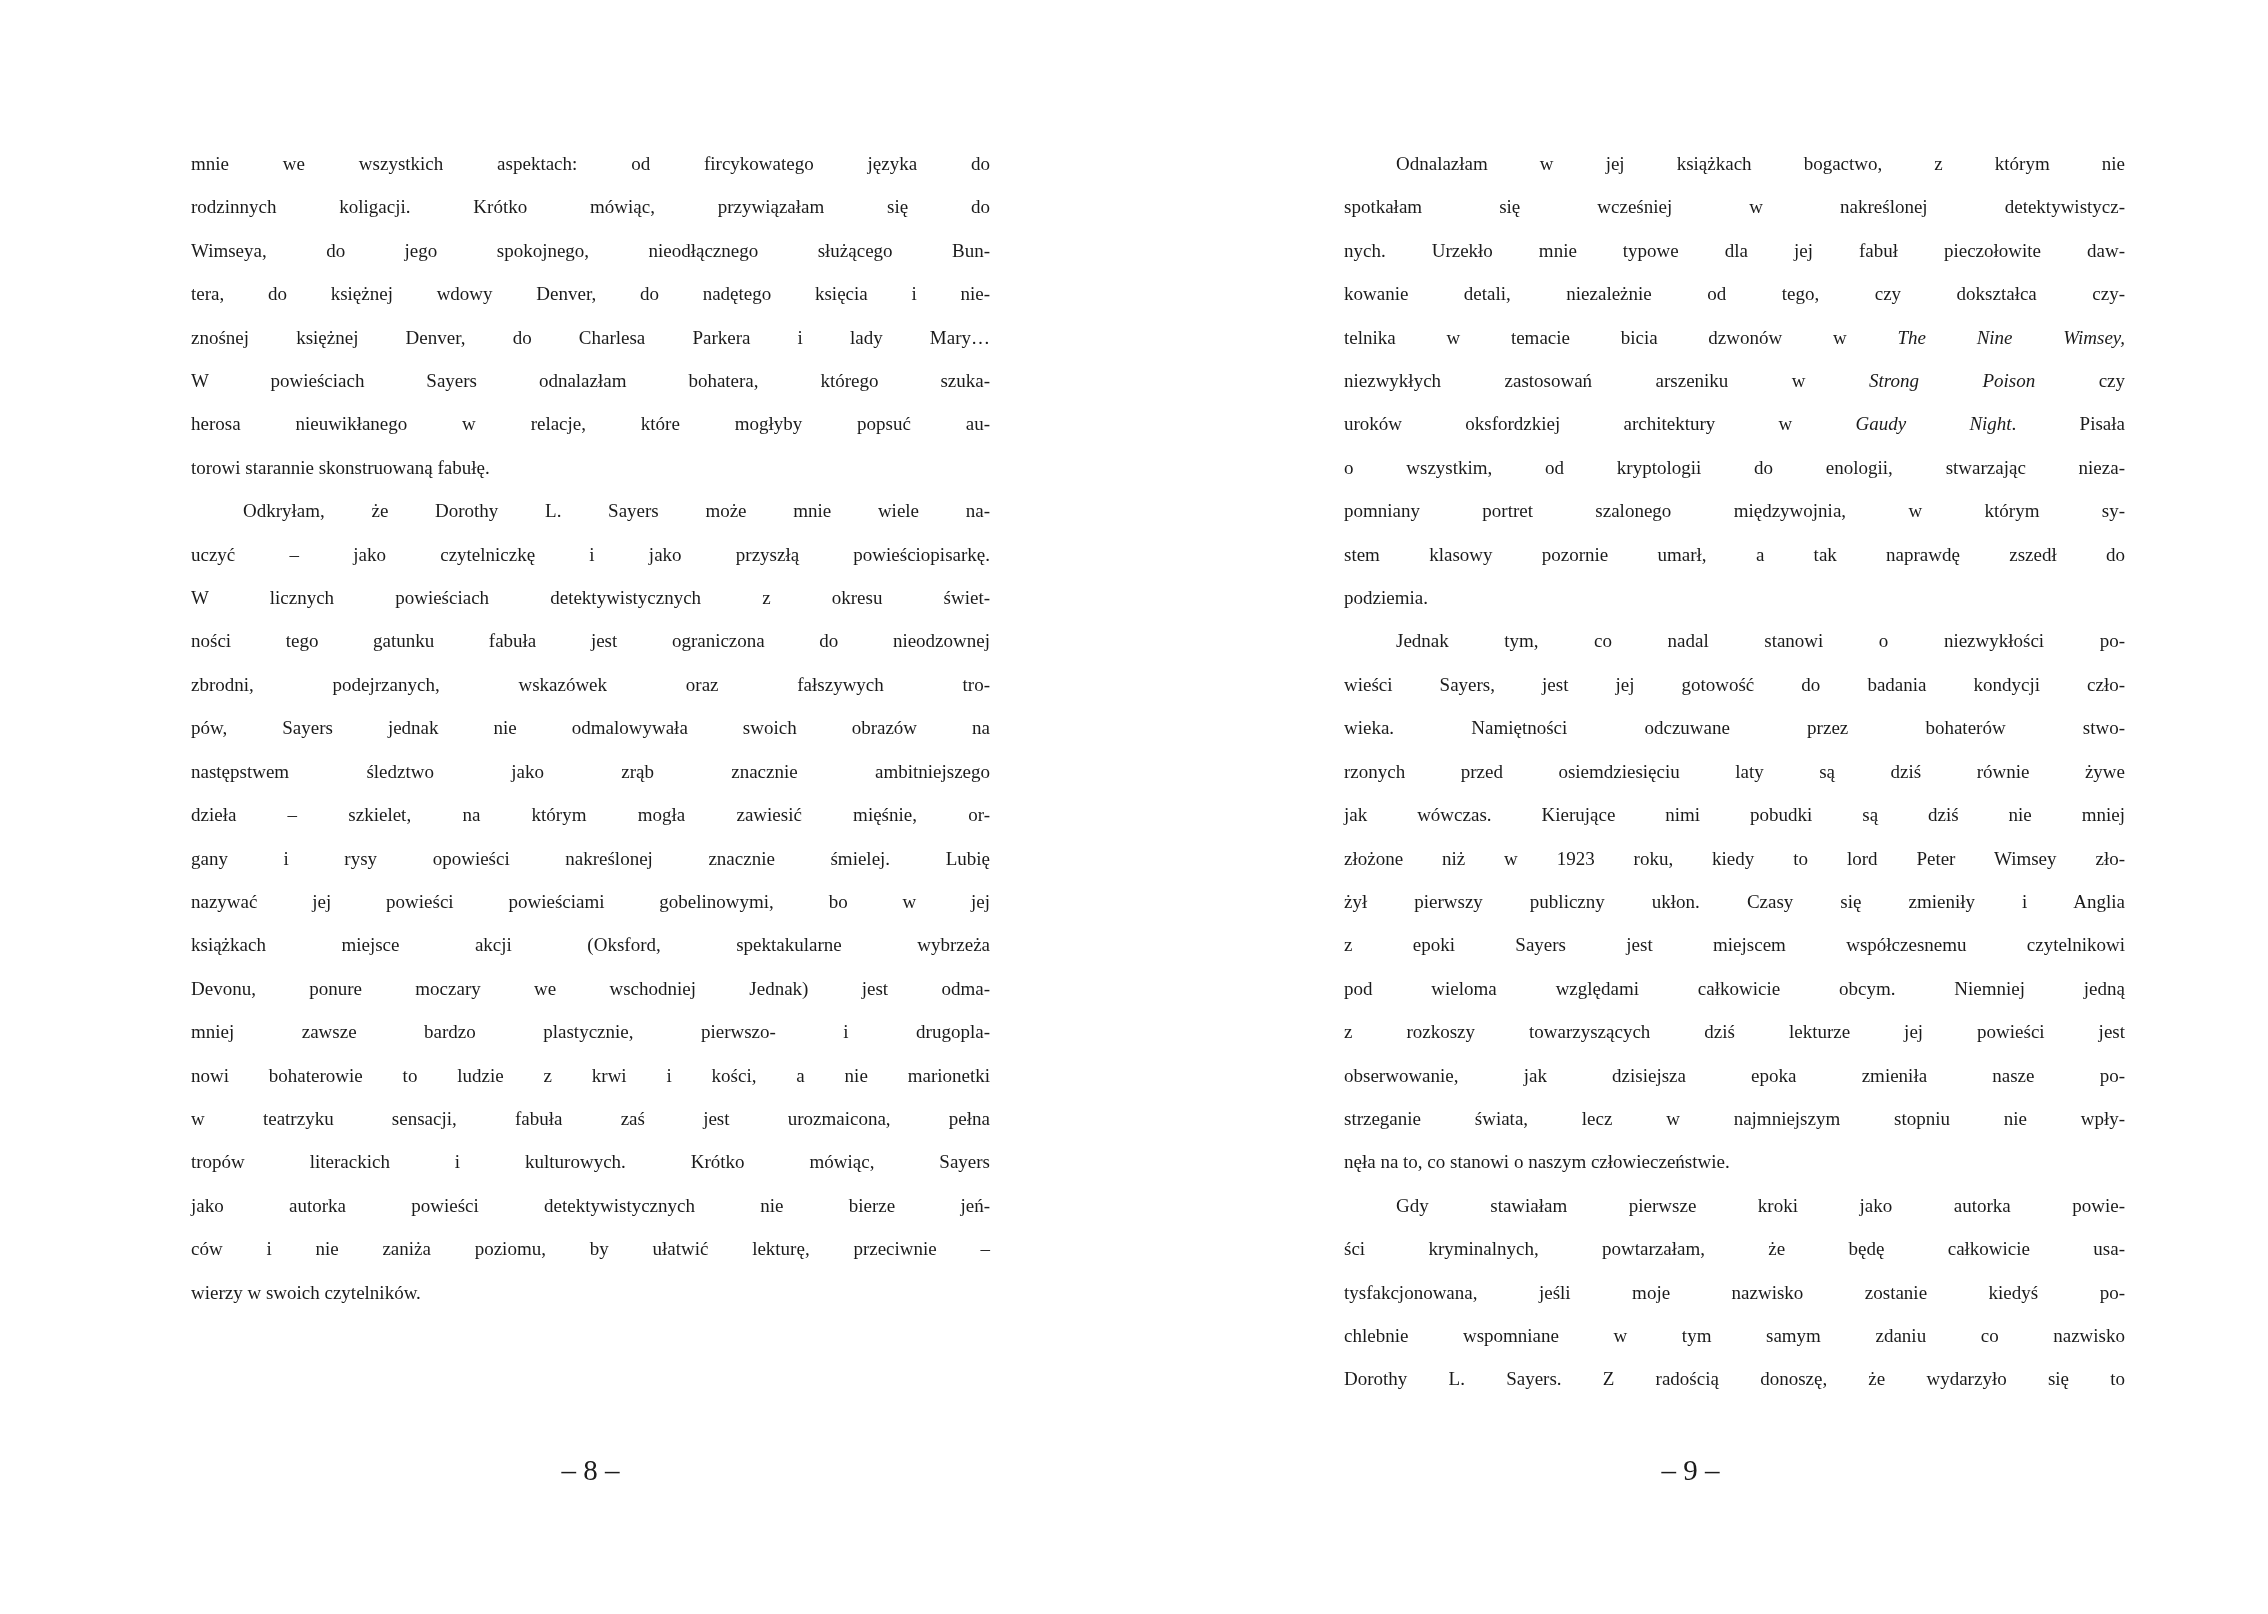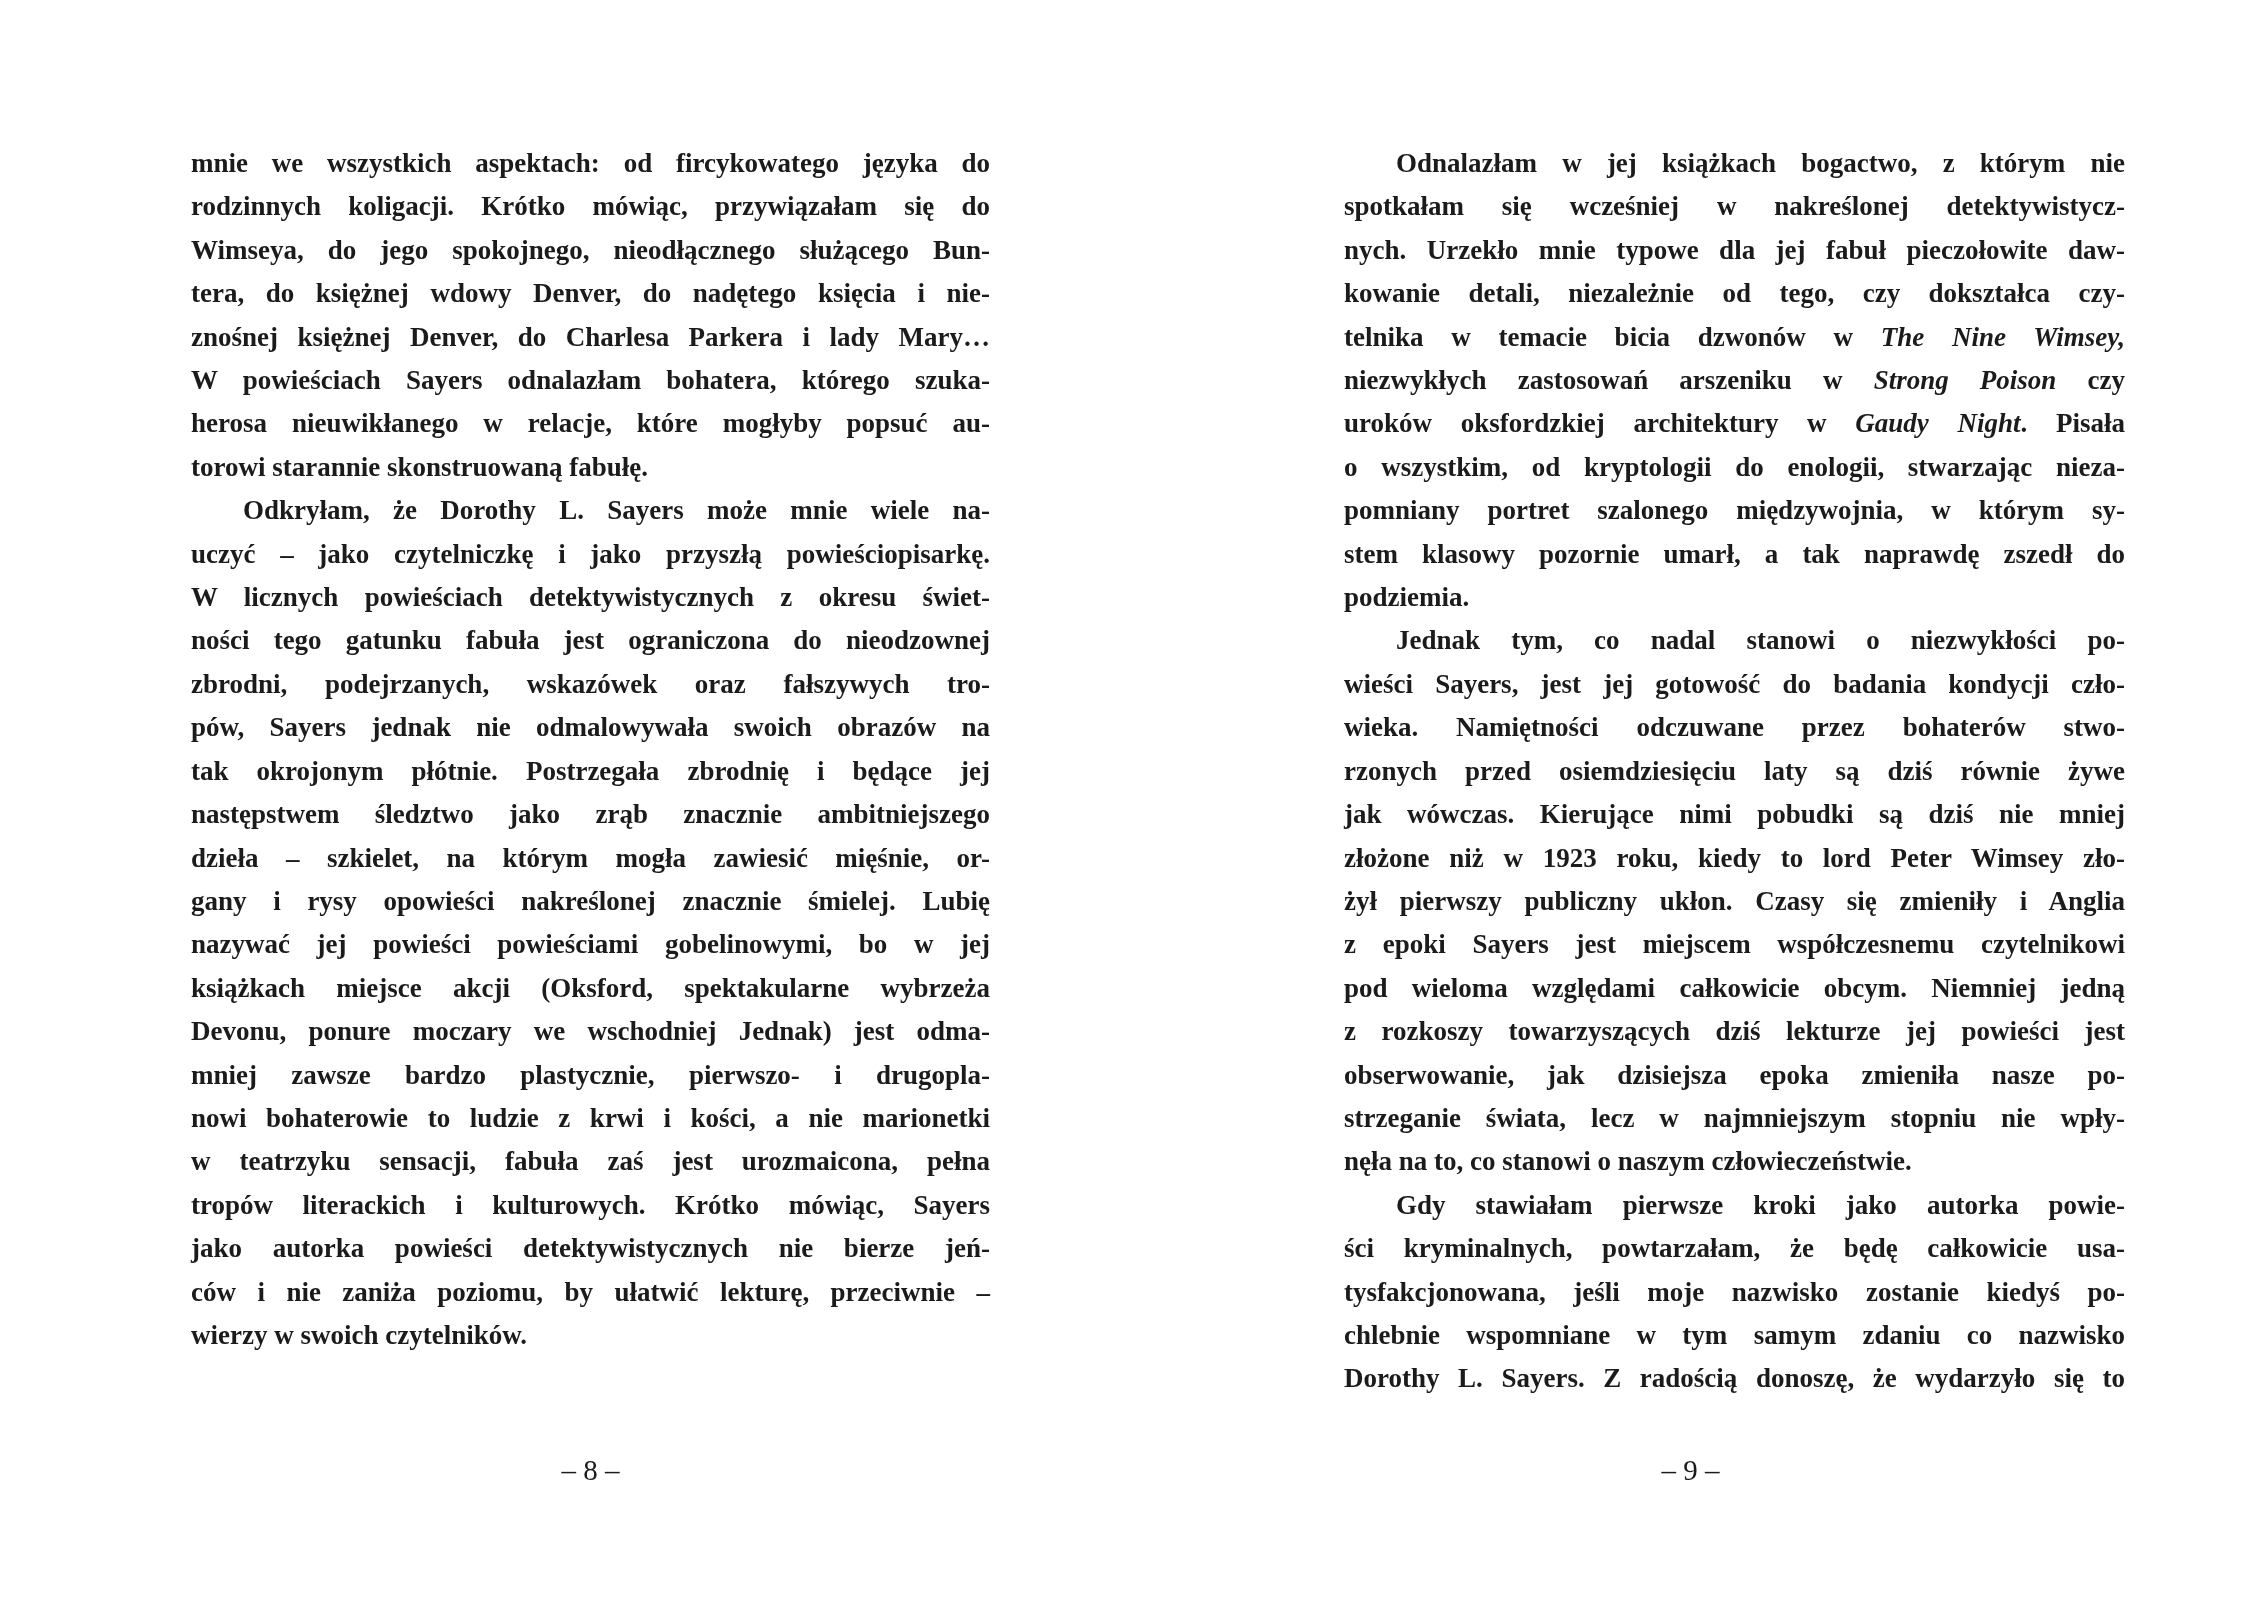--- a/index.html
+++ b/index.html
@@ -19,26 +19,25 @@
     position: absolute;
     inset: 0;
   }
   .text-col {
     position: absolute;
     top: 142px;
   }
   #col-left  { left: 191px;  width: 799px; }
   #col-right { left: 1344px; width: 781px; }
   .line {
-    font-size: 27px;
+    font-size: 19px;
     line-height: 43.4px;
     text-align: justify;
     text-align-last: justify;
     white-space: normal;
-    font-weight: bold;
   }
   .line.nojust {
     text-align: justify;
     text-align-last: left;
   }
   .line.indent { text-indent: 52px; }
   .em { font-style: italic; }
   .folio {
     position: absolute;
     top: 1450px;
@@ -63,21 +62,20 @@
       <div class="line"><span>znośnej księżnej Denver, do Charlesa Parkera i lady Mary…</span></div>
       <div class="line"><span>W powieściach Sayers odnalazłam bohatera, którego szuka-</span></div>
       <div class="line"><span>herosa nieuwikłanego w relacje, które mogłyby popsuć au-</span></div>
       <div class="line nojust"><span>torowi starannie skonstruowaną fabułę.</span></div>
       <div class="line indent"><span>Odkryłam, że Dorothy L. Sayers może mnie wiele na-</span></div>
       <div class="line"><span>uczyć – jako czytelniczkę i jako przyszłą powieściopisarkę.</span></div>
       <div class="line"><span>W licznych powieściach detektywistycznych z okresu świet-</span></div>
       <div class="line"><span>ności tego gatunku fabuła jest ograniczona do nieodzownej</span></div>
       <div class="line"><span>zbrodni, podejrzanych, wskazówek oraz fałszywych tro-</span></div>
       <div class="line"><span>pów, Sayers jednak nie odmalowywała swoich obrazów na</span></div>
-      <div class="line"><span>tak okrojonym płótnie. Postrzegała zbrodnię i będące jej</span></div>
       <div class="line"><span>następstwem śledztwo jako zrąb znacznie ambitniejszego</span></div>
       <div class="line"><span>dzieła – szkielet, na którym mogła zawiesić mięśnie, or-</span></div>
       <div class="line"><span>gany i rysy opowieści nakreślonej znacznie śmielej. Lubię</span></div>
       <div class="line"><span>nazywać jej powieści powieściami gobelinowymi, bo w jej</span></div>
       <div class="line"><span>książkach miejsce akcji (Oksford, spektakularne wybrzeża</span></div>
       <div class="line"><span>Devonu, ponure moczary we wschodniej Jednak) jest odma-</span></div>
       <div class="line"><span>mniej zawsze bardzo plastycznie, pierwszo- i drugopla-</span></div>
       <div class="line"><span>nowi bohaterowie to ludzie z krwi i kości, a nie marionetki</span></div>
       <div class="line"><span>w teatrzyku sensacji, fabuła zaś jest urozmaicona, pełna</span></div>
       <div class="line"><span>tropów literackich i kulturowych. Krótko mówiąc, Sayers</span></div>

